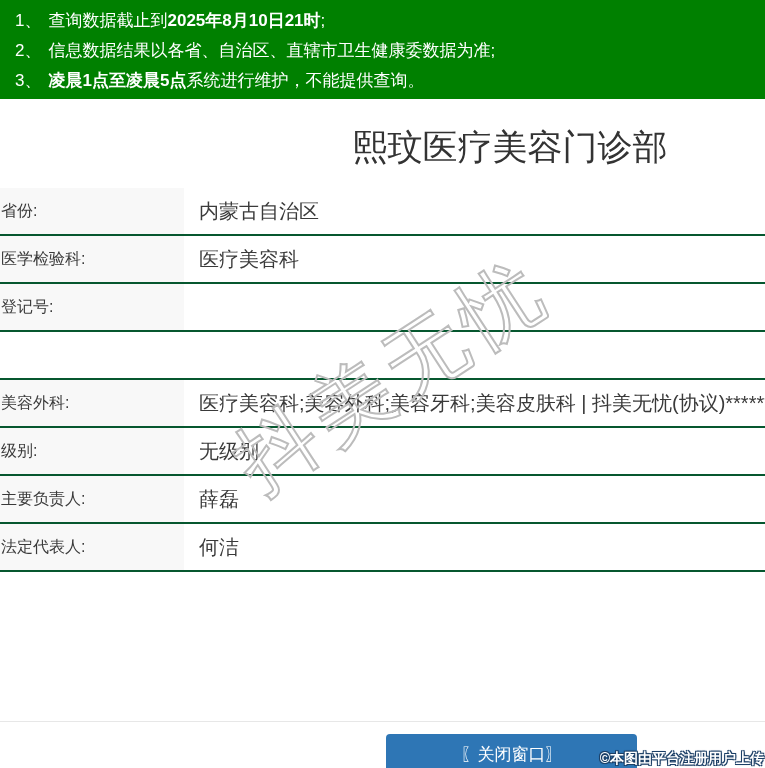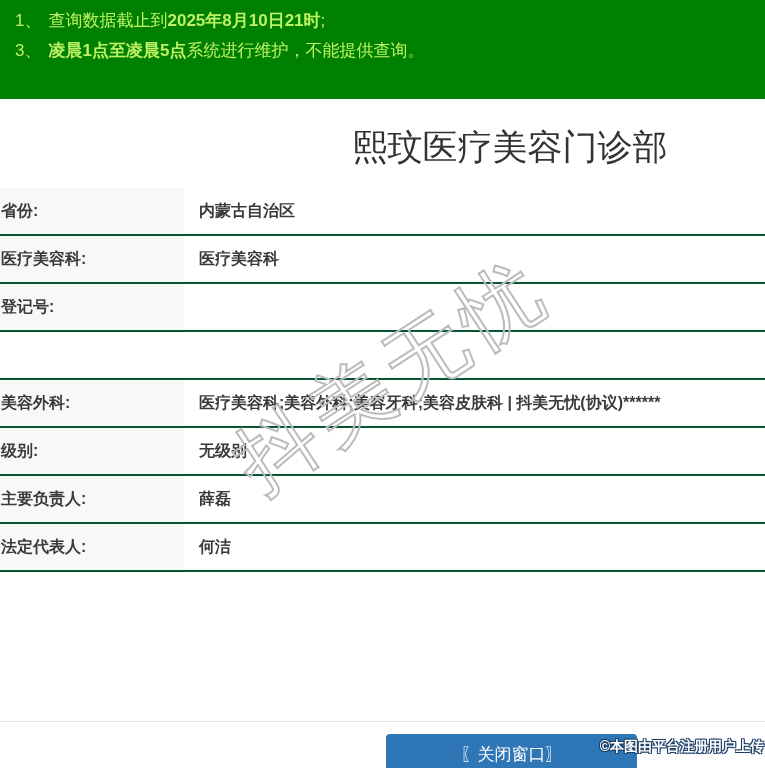--- a/index.html
+++ b/index.html
@@ -15,21 +15,21 @@
 
   
   .notice-bar {
     position: absolute;
     top: 0; left: 0;
     width: 100%;
     height: 99px;
     background: var(--header-green, #008000);
     box-sizing: border-box;
     padding: 6px 0 0 15px;
-    color: #bef264;
+    color: #ffffff;
   }
   .notice-line {
     height: 30px;
     line-height: 30px;
     font-size: 17px;
     white-space: nowrap;
   }
   .notice-num { margin-right: 7px; }
   .notice-bold { font-weight: bold; }
 
@@ -53,41 +53,40 @@
     top: 188px;
     left: 0;
     width: 765px;
   }
   .info-row {
     display: flex;
     height: 48px;
     box-sizing: border-box;
     border-bottom: 2px solid var(--row-border-green, #06572f);
     background: #fff;
-    font-weight: bold;
   }
   .cell-label {
     width: 184px;
     flex: 0 0 184px;
     background: var(--label-bg, #f8f8f8);
     display: flex;
     align-items: center;
     padding-left: 1px;
     box-sizing: border-box;
     font-size: 16px;
     white-space: nowrap;
     overflow: hidden;
   }
   .cell-value {
     flex: 1;
     display: flex;
     align-items: center;
     padding-left: 15px;
     box-sizing: border-box;
-    font-size: 16px;
+    font-size: 20px;
     white-space: nowrap;
     overflow: hidden;
   }
 
   
   .watermark-diagonal {
     position: absolute;
     left: 216px;
     top: 336px;
     font-size: 80px;
@@ -126,21 +125,21 @@
     border-radius: 4px;
     color: #fff;
     font-size: 17px;
     font-family: inherit;
     cursor: pointer;
     z-index: 2;
   }
   .copyright-watermark {
     position: absolute;
     right: 1px;
-    bottom: 12px;
+    bottom: 0px;
     z-index: 10;
     font-size: 14px;
     font-weight: bold;
     color: #fff;
     white-space: nowrap;
     text-shadow:
       -1px -1px 0 #1c3f66,
        1px -1px 0 #1c3f66,
       -1px  1px 0 #1c3f66,
        1px  1px 0 #1c3f66,
@@ -150,36 +149,39 @@
 </head>
 <body>
 
 <div class="screen">
 
   <div class="notice-bar" id="notice-bar">
   <div class="notice-line">
     <span class="notice-num">1、</span><span>查询数据截止到</span><span class="notice-bold">2025年8月10日21时</span><span>;</span>
   </div>
 
+  <div class="notice-line">
+    <span class="notice-num">2、</span><span>信息数据结果以各省、自治区、直辖市卫生健康委数据为准;</span><span class="notice-bold"></span><span></span>
+  </div>
 
   <div class="notice-line">
     <span class="notice-num">3、</span><span></span><span class="notice-bold">凌晨1点至凌晨5点</span><span>系统进行维护，不能提供查询。</span>
   </div>
 </div>
 
   <div class="page-title">熙玟医疗美容门诊部</div>
 
   <div class="info-table" id="info-table">
   <div class="info-row">
     <div class="cell-label">省份:</div>
     <div class="cell-value">内蒙古自治区</div>
   </div>
 
   <div class="info-row">
-    <div class="cell-label">医疗美容科:</div>
+    <div class="cell-label">医学检验科:</div>
     <div class="cell-value">医疗美容科</div>
   </div>
 
   <div class="info-row">
     <div class="cell-label">登记号:</div>
   </div>
 
   <div class="info-row">
   </div>
 

